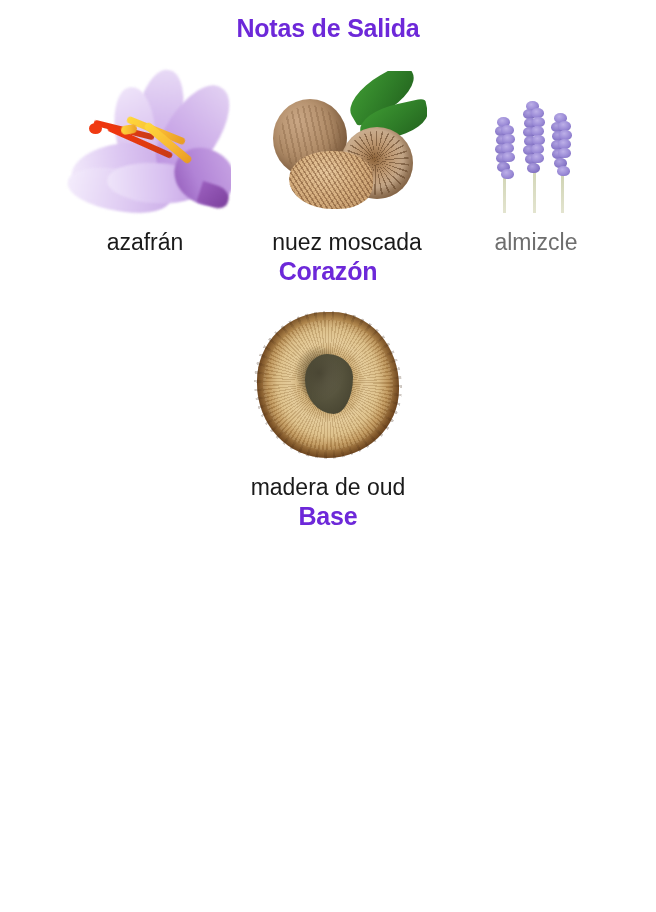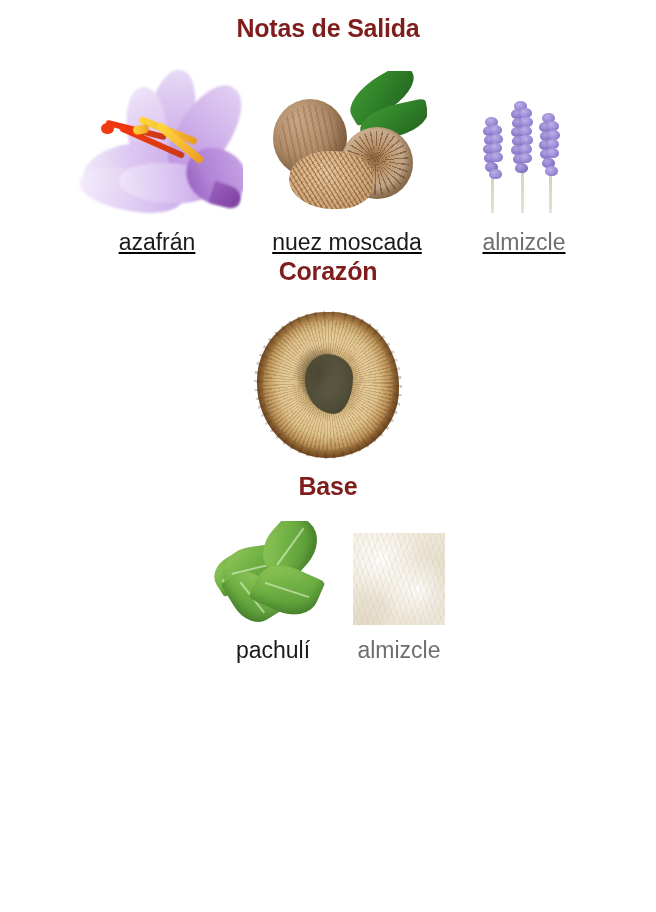--- a/index.html
+++ b/index.html
@@ -20,21 +20,21 @@
     height: 912px;
     position: relative;
     background: #ffffff;
   }
 
   
   .section-title {
     width: 100%;
     text-align: center;
     font-weight: bold;
-    color: #7f1d1d;
+    color: #6d28d9;
     letter-spacing: -0.2px;
   }
   .title-salida { font-size: 25px; margin-top: 14px; }
   .title-corazon { font-size: 25px; margin-top: 0; }
   .title-base    { font-size: 25px; margin-top: 0; }
 
   
   .row {
     display: flex;
     flex-direction: row;
@@ -302,21 +302,21 @@
   .musk-img::after {
     content:"";
     position:absolute; inset:0;
     background:
       repeating-linear-gradient(72deg, rgba(205,193,170,.30) 0 1px, rgba(255,255,255,0) 1px 5px),
       repeating-linear-gradient(-66deg, rgba(200,188,164,.22) 0 1px, rgba(255,255,255,0) 1px 6px);
     opacity:.85;
   }
 
   
-  #row-salida { margin-top: 22px; gap: 0; text-decoration: underline; }
+  #row-salida { margin-top: 22px; gap: 12px; }
   #row-salida .item-saffron  .label { margin-left: -2px; }
   #row-salida .item-nutmeg   { margin-left: 24px; }
   #row-salida .item-lavender { margin-left: 38px; }
   #row-salida .thumb { margin-bottom: 10px; }
 
   #row-corazon { margin-top: 24px; }
   #row-corazon .thumb { margin-bottom: 12px; }
 
   #row-base { margin-top: 20px; }
   #row-base .item-musk { margin-left: 18px; }
@@ -421,40 +421,20 @@
   <div class="section-title title-corazon">Corazón</div>
 
   <div class="row" id="row-corazon">
     <div class="item item-oud">
       <div class="thumb oud">
         <span class="oud-disc"></span>
         <span class="oud-rings"></span>
         <span class="oud-bark"></span>
         <span class="oud-core"></span>
       </div>
+      <div class="label">madera de oud</div>
     </div>
   </div>
 
   <div class="section-title title-base">Base</div>
 
-  <div class="row" id="row-base">
-
-    <div class="item item-patchouli">
-      <div class="thumb patchouli">
-        <span class="pl pl5"></span>
-        <span class="pl pl2"></span>
-        <span class="pl pl1"></span>
-        <span class="pl pl4"></span>
-        <span class="pl pl3"></span>
-      </div>
-      <div class="label">pachulí</div>
-    </div>
-
-    <div class="item item-musk">
-      <div class="thumb musk">
-        <span class="musk-img"></span>
-      </div>
-      <div class="label muted">almizcle</div>
-    </div>
-
-  </div>
 
 </div>
 
 </body></html>

